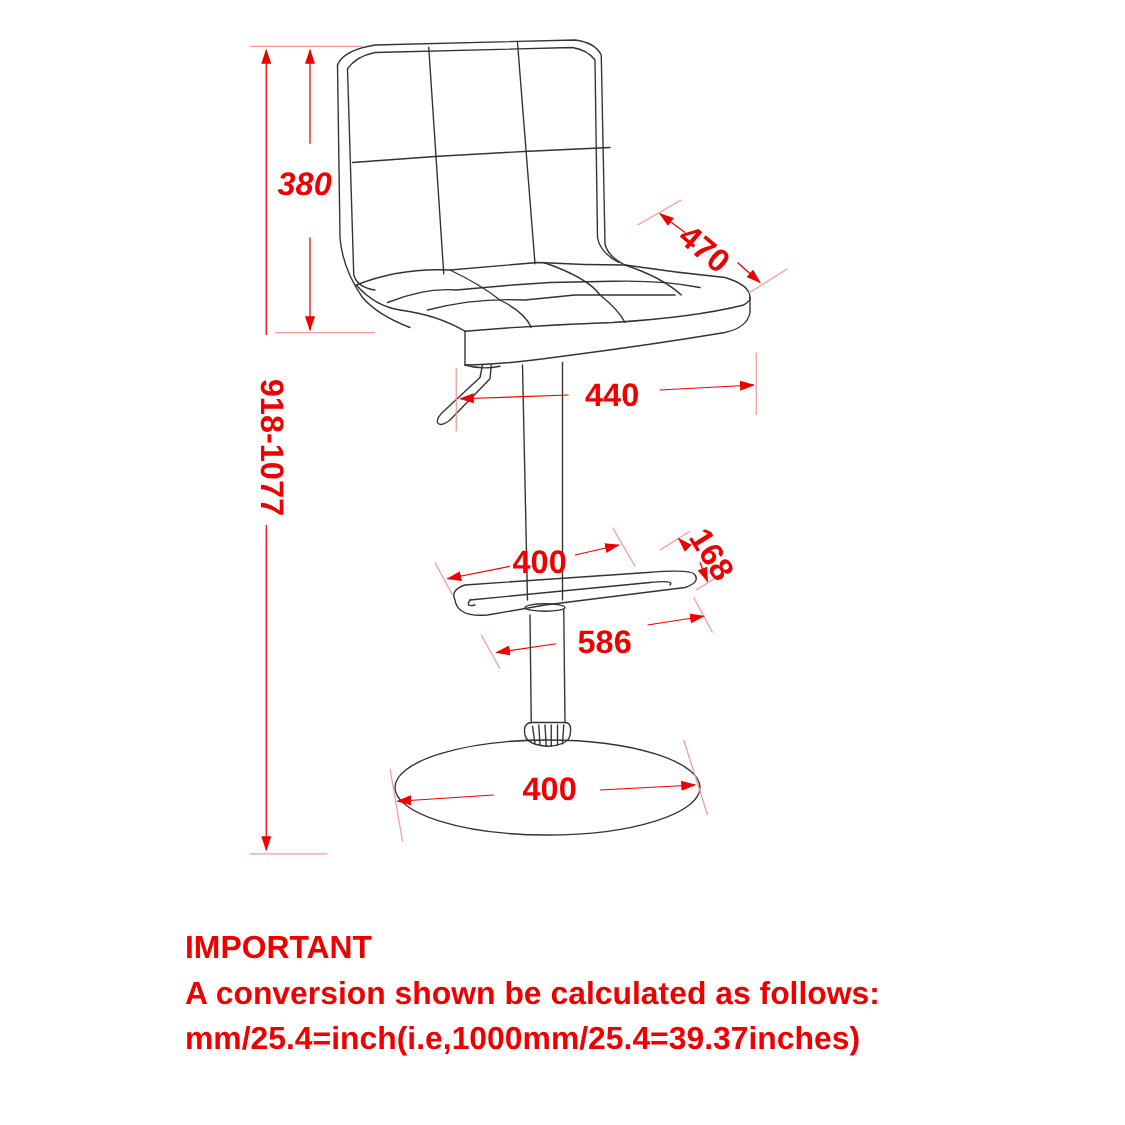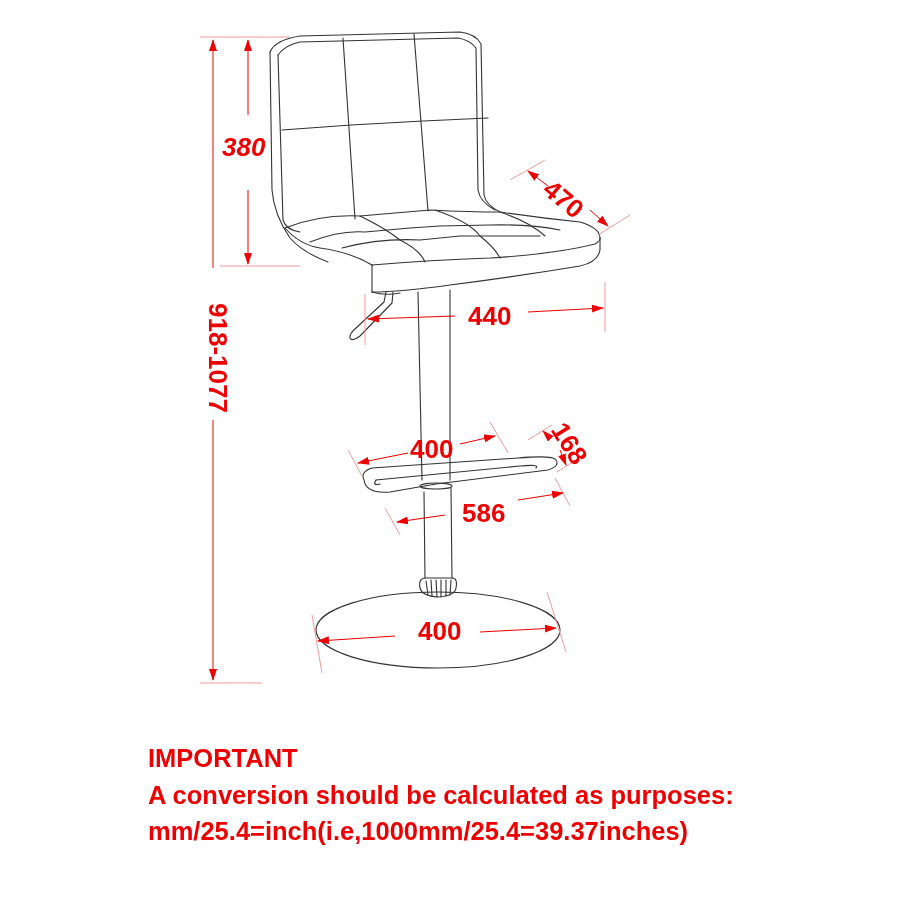--- a/index.html
+++ b/index.html
@@ -120,15 +120,15 @@
 <div class="dim-label" style="left:222px;top:134px;font-style:italic;">380</div>
 <div class="dim-label" style="left:547px;top:172px;transform:rotate(40deg);transform-origin:left center;">470</div>
 <div class="dim-label" style="left:468px;top:303px;text-align:right;">440</div>
 <div class="dim-label" style="left:410px;top:436px;">400</div>
 <div class="dim-label" style="left:558px;top:412px;transform:rotate(58deg);transform-origin:left center;">168</div>
 <div class="dim-label" style="left:462px;top:500px;">586</div>
 <div class="dim-label" style="left:418px;top:618px;">400</div>
 
 <div class="notes">
   <div>IMPORTANT</div>
-  <div>A conversion should be calculated as purposes:</div>
+  <div>A conversion shown be calculated as follows:</div>
   <div>mm/25.4=inch(i.e,1000mm/25.4=39.37inches)</div>
 </div>
 
 </body></html>

